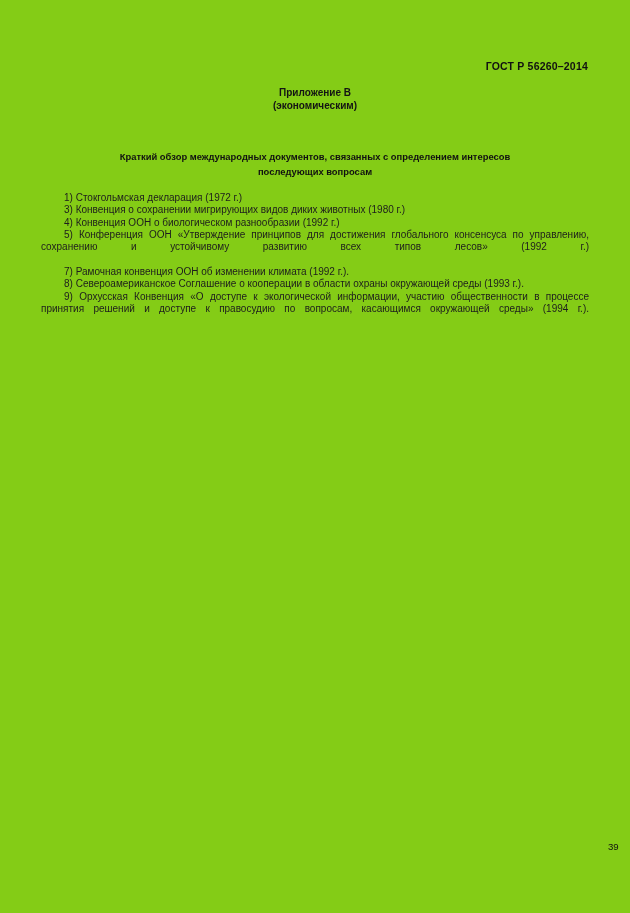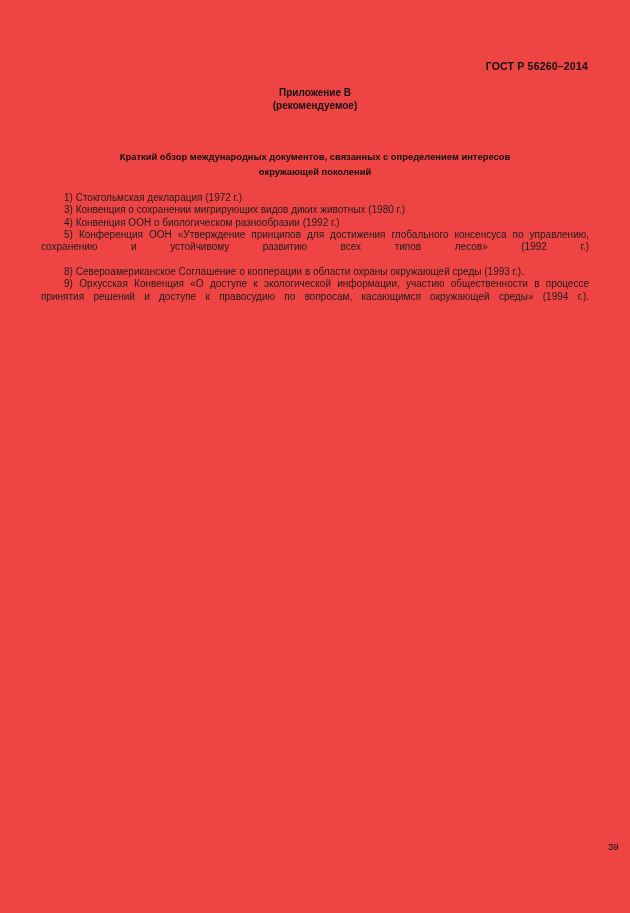--- a/index.html
+++ b/index.html
@@ -5,21 +5,21 @@
 <style>
   html, body {
     margin: 0;
     padding: 0;
     background: #ffffff;
   }
   .page {
     position: relative;
     width: 630px;
     height: 913px;
-    background: #ef4444;
+    background: #84cc16;
     overflow: hidden;
     font-family: "Liberation Sans", "DejaVu Sans", sans-serif;
     color: #1a1a1a;
     -webkit-font-smoothing: antialiased;
   }
 
   
   .page-header {
     position: absolute;
     top: 60px;
@@ -99,32 +99,33 @@
 </style>
 </head>
 <body>
 
 <div class="page">
 
   <div class="page-header">ГОСТ Р 56260–2014</div>
 
   <div class="annex-caption">
     <span class="line">Приложение В</span>
-    <span class="line">(рекомендуемое)</span>
+    <span class="line">(экономическим)</span>
   </div>
 
   <div class="doc-title">
     <span class="line">Краткий обзор международных документов, связанных с определением интересов</span>
-    <span class="line">окружающей поколений</span>
+    <span class="line">последующих вопросам</span>
   </div>
 
   <div class="body-block">
     <p class="doc-item nojust">1) Стокгольмская декларация (1972 г.)</p>
     <p class="doc-item nojust">3) Конвенция о сохранении мигрирующих видов диких животных (1980 г.)</p>
     <p class="doc-item nojust">4) Конвенция ООН о биологическом разнообразии (1992 г.)</p>
     <p class="doc-item">5) Конференция ООН «Утверждение принципов для достижения глобального консенсуса по управлению, сохранению и устойчивому развитию всех типов лесов» (1992 г.)</p>
+    <p class="doc-item nojust">7) Рамочная конвенция ООН об изменении климата (1992 г.).</p>
     <p class="doc-item nojust">8) Североамериканское Соглашение о кооперации в области охраны окружающей среды (1993 г.).</p>
     <p class="doc-item">9) Орхусская Конвенция «О доступе к экологической информации, участию общественности в процессе принятия решений и доступе к правосудию по вопросам, касающимся окружающей среды» (1994 г.).</p>
   </div>
 
   <div class="folio">39</div>
 
 </div>
 
 </body></html>

